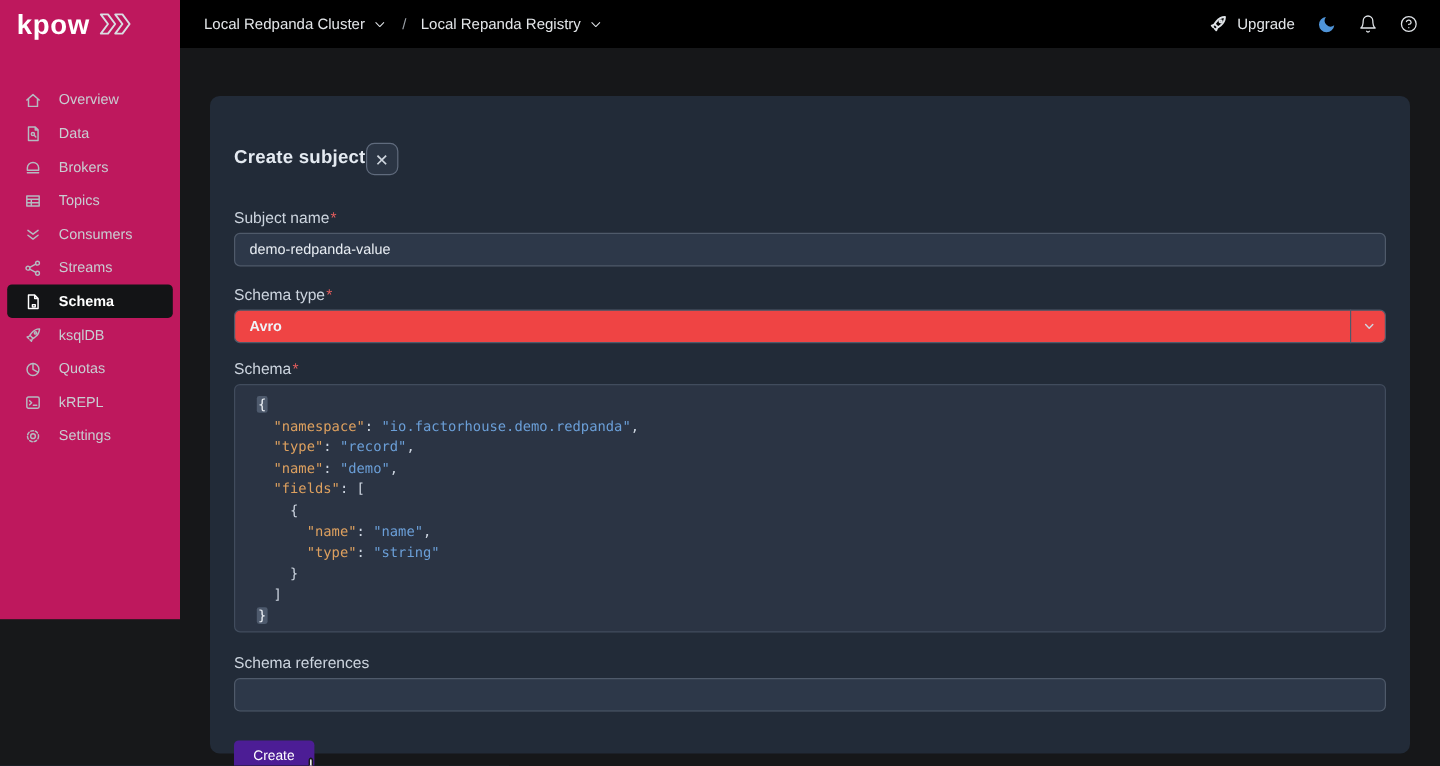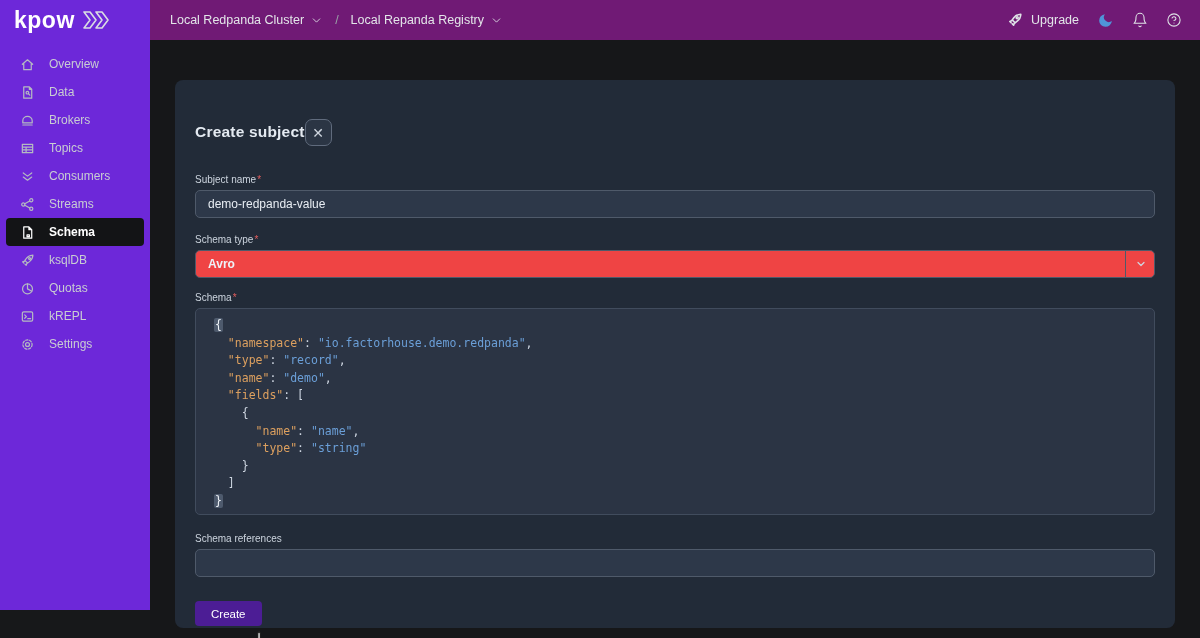--- a/index.html
+++ b/index.html
@@ -7,39 +7,39 @@
   body {
     font-family:"Liberation Sans", sans-serif;
     background:#17181a;
     color:#d7dce1;
     font-size:12px;
   }
   .app { display:flex; width:1200px; height:638px; }
 
   
   .sidebar {
-    width:150px; height:610px; background:#6d28d9;
+    width:150px; height:516px; background:#be185d;
     flex:0 0 150px; display:flex; flex-direction:column;
   }
   .logo-block { height:40px; display:flex; align-items:center; padding-left:14px; gap:6px; }
   .logo-text { color:#ffffff; font-weight:bold; font-size:23px; letter-spacing:.5px; line-height:1; }
-  .nav { margin-top:10px; display:flex; flex-direction:column; }
+  .nav { margin-top:29px; display:flex; flex-direction:column; }
   .nav-item {
     height:28px; display:flex; align-items:center; gap:14px;
     padding-left:14px; margin:0 6px; border-radius:4px;
     color:#c9cdd2; cursor:pointer; white-space:nowrap;
   }
   .nav-item svg { flex:0 0 15px; stroke:#b5bac1; }
   .nav-item.active { background:#131416; color:#ffffff; font-weight:bold; }
   .nav-item.active svg { stroke:#ffffff; }
 
   
   .main { flex:1; display:flex; flex-direction:column; }
   .topbar {
-    height:40px; background:#701a75; display:flex; align-items:center;
+    height:40px; background:#000000; display:flex; align-items:center;
     padding:0 18px 0 20px; color:#e3e6e9; font-size:12.5px;
   }
   .crumb { display:flex; align-items:center; gap:6px; cursor:pointer; }
   .crumb-sep { color:#9aa0a7; margin:0 12px; }
   .topbar-right { margin-left:auto; display:flex; align-items:center; gap:18px; }
   .upgrade { display:flex; align-items:center; gap:8px; cursor:pointer; }
   .icon-btn { display:flex; align-items:center; cursor:pointer; }
 
   .content { flex:1; background:#161719; position:relative; }
 
@@ -48,21 +48,21 @@
     position:absolute; left:25px; top:40px; width:1000px; height:548px;
     background:#222b38; border-radius:8px; padding:20px;
   }
   .modal-head { display:flex; align-items:flex-start; justify-content:flex-start;margin-top:19px; }
   .modal-title { font-size:15.5px; font-weight:bold; color:#e4eaf1; letter-spacing:.2px; padding-top:4px; }
   .close-btn {
     width:27px; height:27px; border-radius:7px; border:1.5px solid #606b7d;
     background:#2b3544; color:#cfd6df; font-size:14px; line-height:1;
     display:flex; align-items:center; justify-content:center; cursor:pointer;
   }
-  .field-label { font-size:10px; color:#ccd4de; margin-bottom:5px; }
+  .field-label { font-size:13px; color:#ccd4de; margin-bottom:5px; }
   .req { color:#e25d5d; margin-left:1px; }
   .mt-28 { margin-top:28px; } .mt-16 { margin-top:16px; }
   .mt-14 { margin-top:14px; } .mt-18 { margin-top:18px; }
 
   .text-input {
     width:960px; height:28px; background:#2d3849; border:1px solid #4f5a6a;
     border-radius:5px; color:#e8edf3; font-size:12px; padding:0 12px;
     font-family:"Liberation Sans", sans-serif; outline:none;
   }
   .select-wrap { position:relative; width:960px; }

